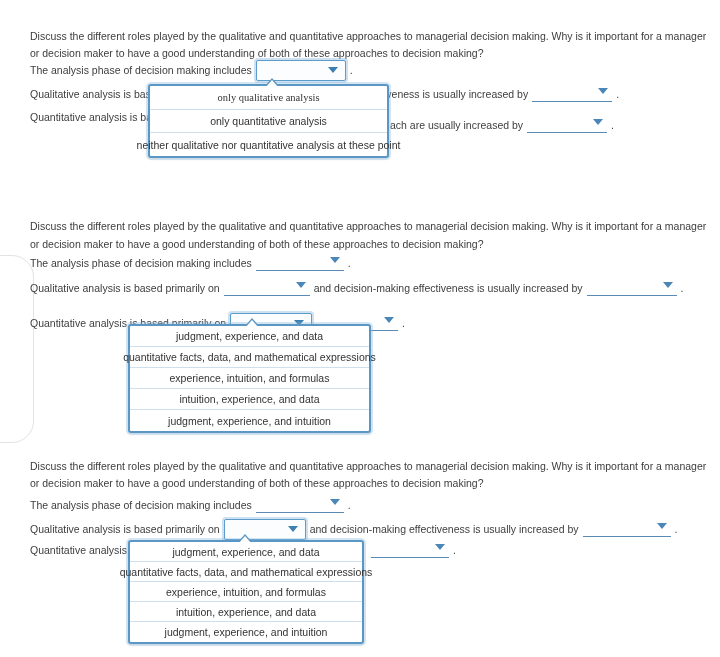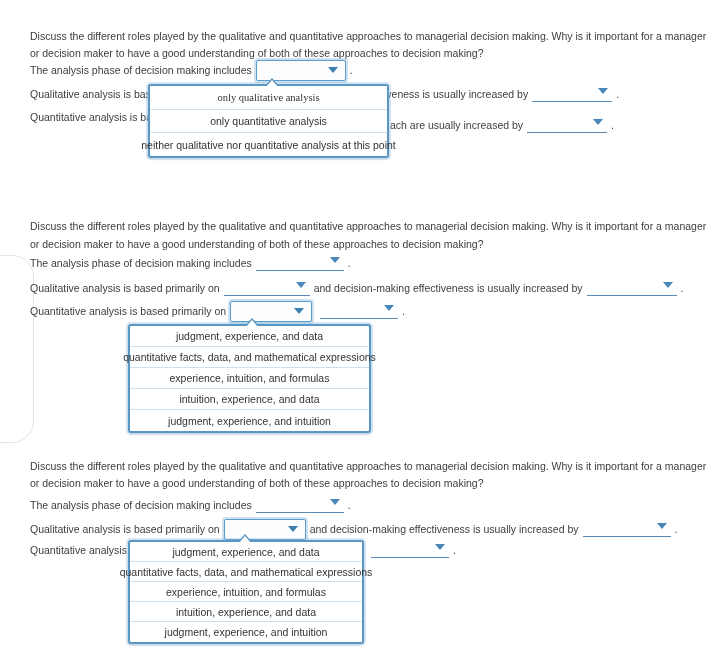--- a/index.html
+++ b/index.html
@@ -167,21 +167,21 @@
     </span>
     <span class="lbl">.</span>
   </div>
 
   <div class="popup" style="left:148px; top:84px; width:241px;">
     <span class="caret" style="left:115px;">
         <i></i>
       </span>
     <div class="opt" style="height:24px;font-family:Liberation Serif, serif;">only qualitative analysis</div>
     <div class="opt" style="height:23px;">only quantitative analysis</div>
-    <div class="opt" style="height:23px;">neither qualitative nor quantitative analysis at this point</div>
+    <div class="opt" style="height:23px;">neither qualitative nor quantitative analysis at these point</div>
   </div>
 </div>
 
 <div class="block" style="top:0;">
 
   <div class="q-text" style="left:30px; top:218px;">Discuss the different roles played by the qualitative and quantitative approaches to managerial decision making. Why is it important for a manager</div>
   <div class="q-text" style="left:30px; top:236px;">or decision maker to have a good understanding of both of these approaches to decision making?</div>
 
   <div class="row" style="left:30px; top:254px; height:18px;">
     <span class="lbl">The analysis phase of decision making includes</span>
@@ -196,21 +196,21 @@
     <span class="dd-under" style="width:86px;">
       <span class="arrow"></span>
     </span>
     <span class="lbl">and decision-making effectiveness is usually increased by</span>
     <span class="dd-under" style="width:90px;">
       <span class="arrow"></span>
     </span>
     <span class="lbl">.</span>
   </div>
 
-  <div class="row" style="left:30px; top:300px; height:22px;">
+  <div class="row" style="left:30px; top:312px; height:22px;">
     <span class="lbl">Quantitative analysis is based primarily on</span>
     <span class="dd-box" style="width:82px;">
       <span></span>
       <span class="arrow"></span>
     </span>
     <span class="dd-under" style="width:78px;">
       <span class="arrow"></span>
     </span>
     <span class="lbl">.</span>
   </div>

